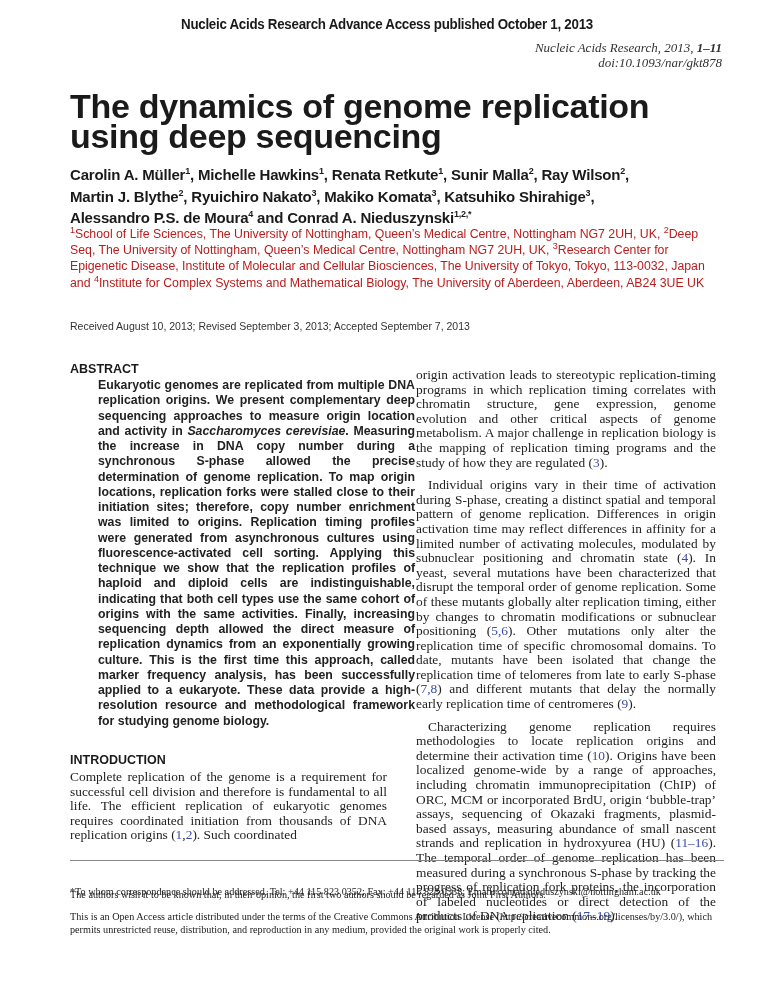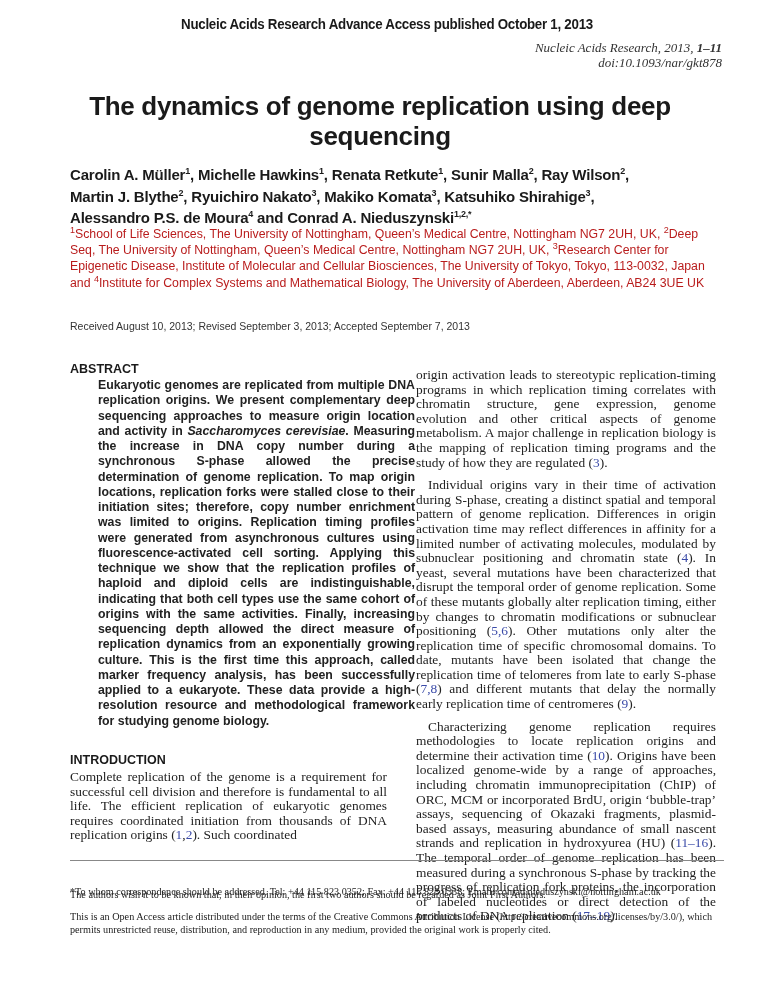--- a/index.html
+++ b/index.html
@@ -3,21 +3,21 @@
 <meta charset="utf-8">
 <style>
   html, body { margin:0; padding:0; background:#fff; }
   body { width:774px; height:1000px; position:relative; overflow:hidden; color:#1a1a1a; }
   .abs { position:absolute; }
   .sans { font-family:"Liberation Sans", "DejaVu Sans", sans-serif; }
   .serif { font-family:"Liberation Serif", "DejaVu Serif", serif; }
   .advance { left:0; width:774px; top:16px; text-align:center; font-size:14.5px; font-weight:bold; letter-spacing:-0.3px; transform:scaleX(0.92); }
   .journal { right:52px; top:40px; text-align:right; font-size:13px; font-style:italic; line-height:15px; color:#333; }
   .journal b { font-style:italic;margin-top:18px; }
-  .title { left:70px; top:91px; width:620px; font-size:26px; font-weight:bold; line-height:30px; letter-spacing:-0.3px;text-align:center; }
+  .title { left:70px; top:91px; width:620px; font-size:34px; font-weight:bold; line-height:30px; letter-spacing:-0.3px; }
   .authors { left:70px; top:164px; width:660px; font-size:15px; font-weight:bold; line-height:21.5px; letter-spacing:-0.2px; }
   .authors sup, .affil sup { font-size:9px; line-height:0; }
   .affil { left:70px; top:226px; width:650px; font-size:12.3px; line-height:16.2px; color:#b91c1c; }
   .received { left:70px; top:320px; font-size:10.5px; color:#333; }
   .col-left { left:70px; width:317px; }
   .col-right { left:408px; width:316px; }
   .h-sec { font-size:12.5px; font-weight:bold; }
   .abstract-h { top:362px; }
   .abstract { top:378px; font-size:12.3px; font-weight:bold; line-height:15.25px; text-align:justify; color:#222;margin-left:28px; }
   .intro-h { top:753px; }

